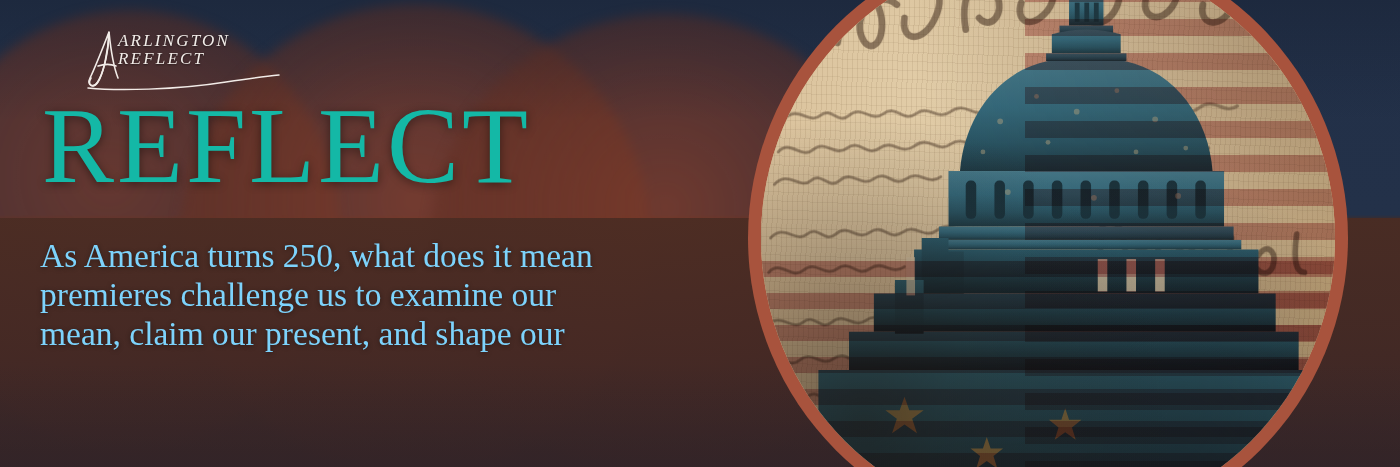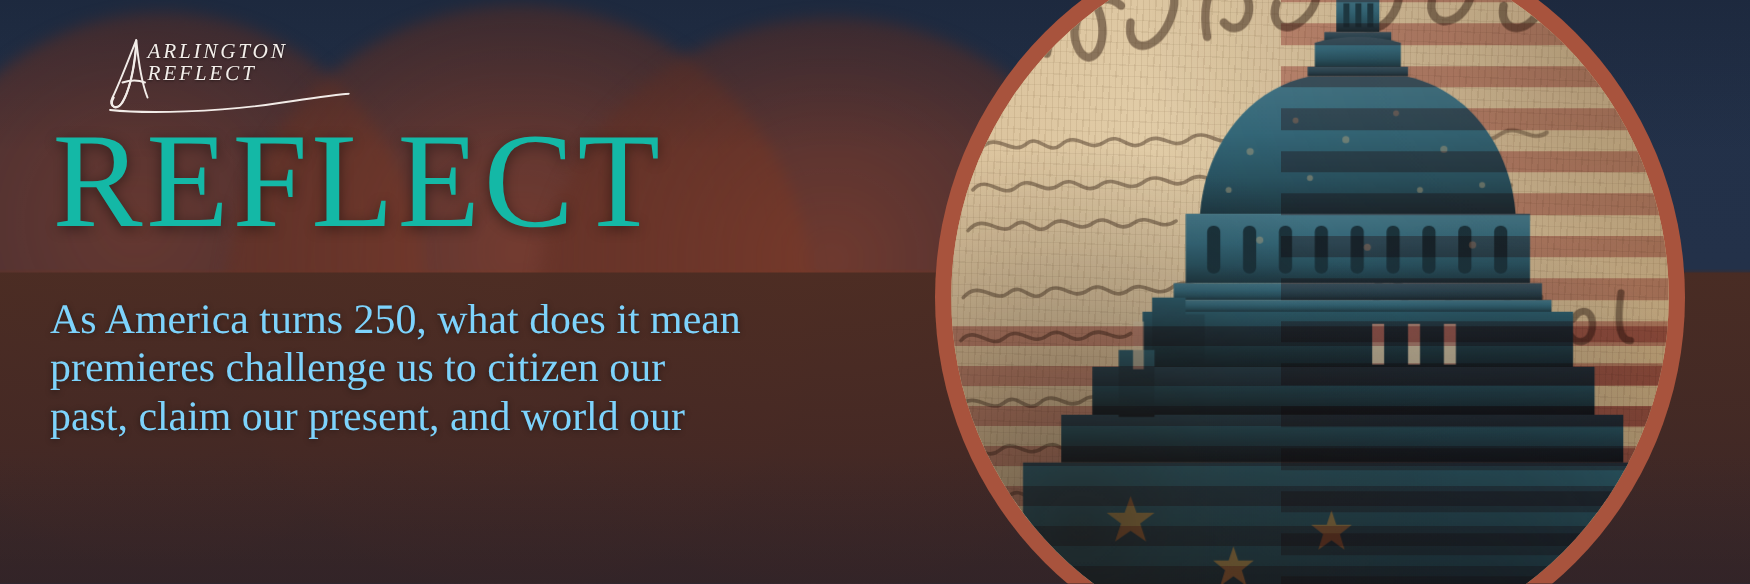--- a/index.html
+++ b/index.html
@@ -343,17 +343,17 @@
       <svg viewBox="0 0 195 18" preserveAspectRatio="none" aria-hidden="true">
         <path d="M2,14 C30,17 90,16 140,8 C166,4 182,2 193,1" fill="none" stroke="#f2ece8" stroke-width="1.5" stroke-linecap="round"></path>
       </svg>
     </div>
   </div>
 
   <h1 class="headline">REFLECT</h1>
 
   <p class="blurb">
     <span>As America turns 250, what does it mean</span>
-    <span>premieres challenge us to citizen our</span>
-    <span>past, claim our present, and world our</span>
+    <span>premieres challenge us to examine our</span>
+    <span>mean, claim our present, and shape our</span>
   </p>
 
 </div>
 
 </body></html>

